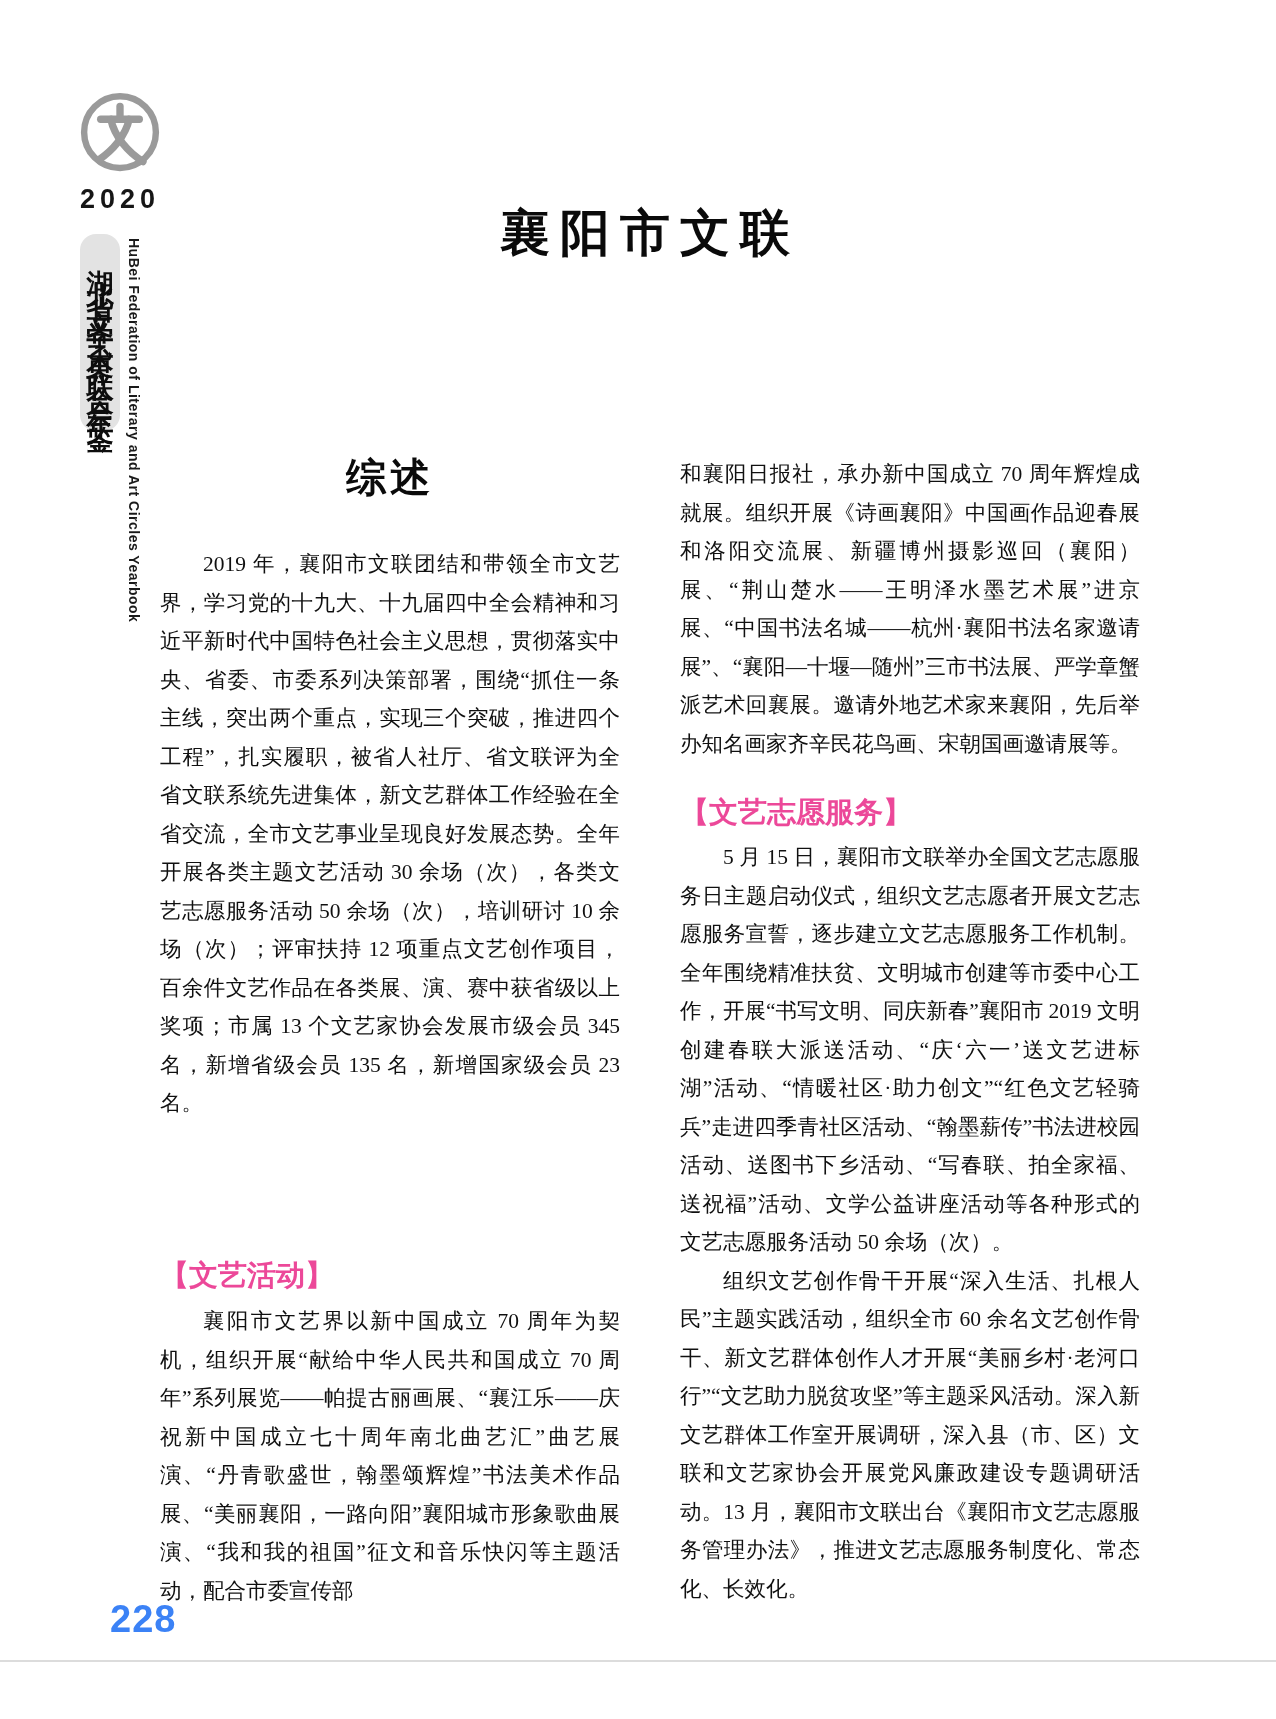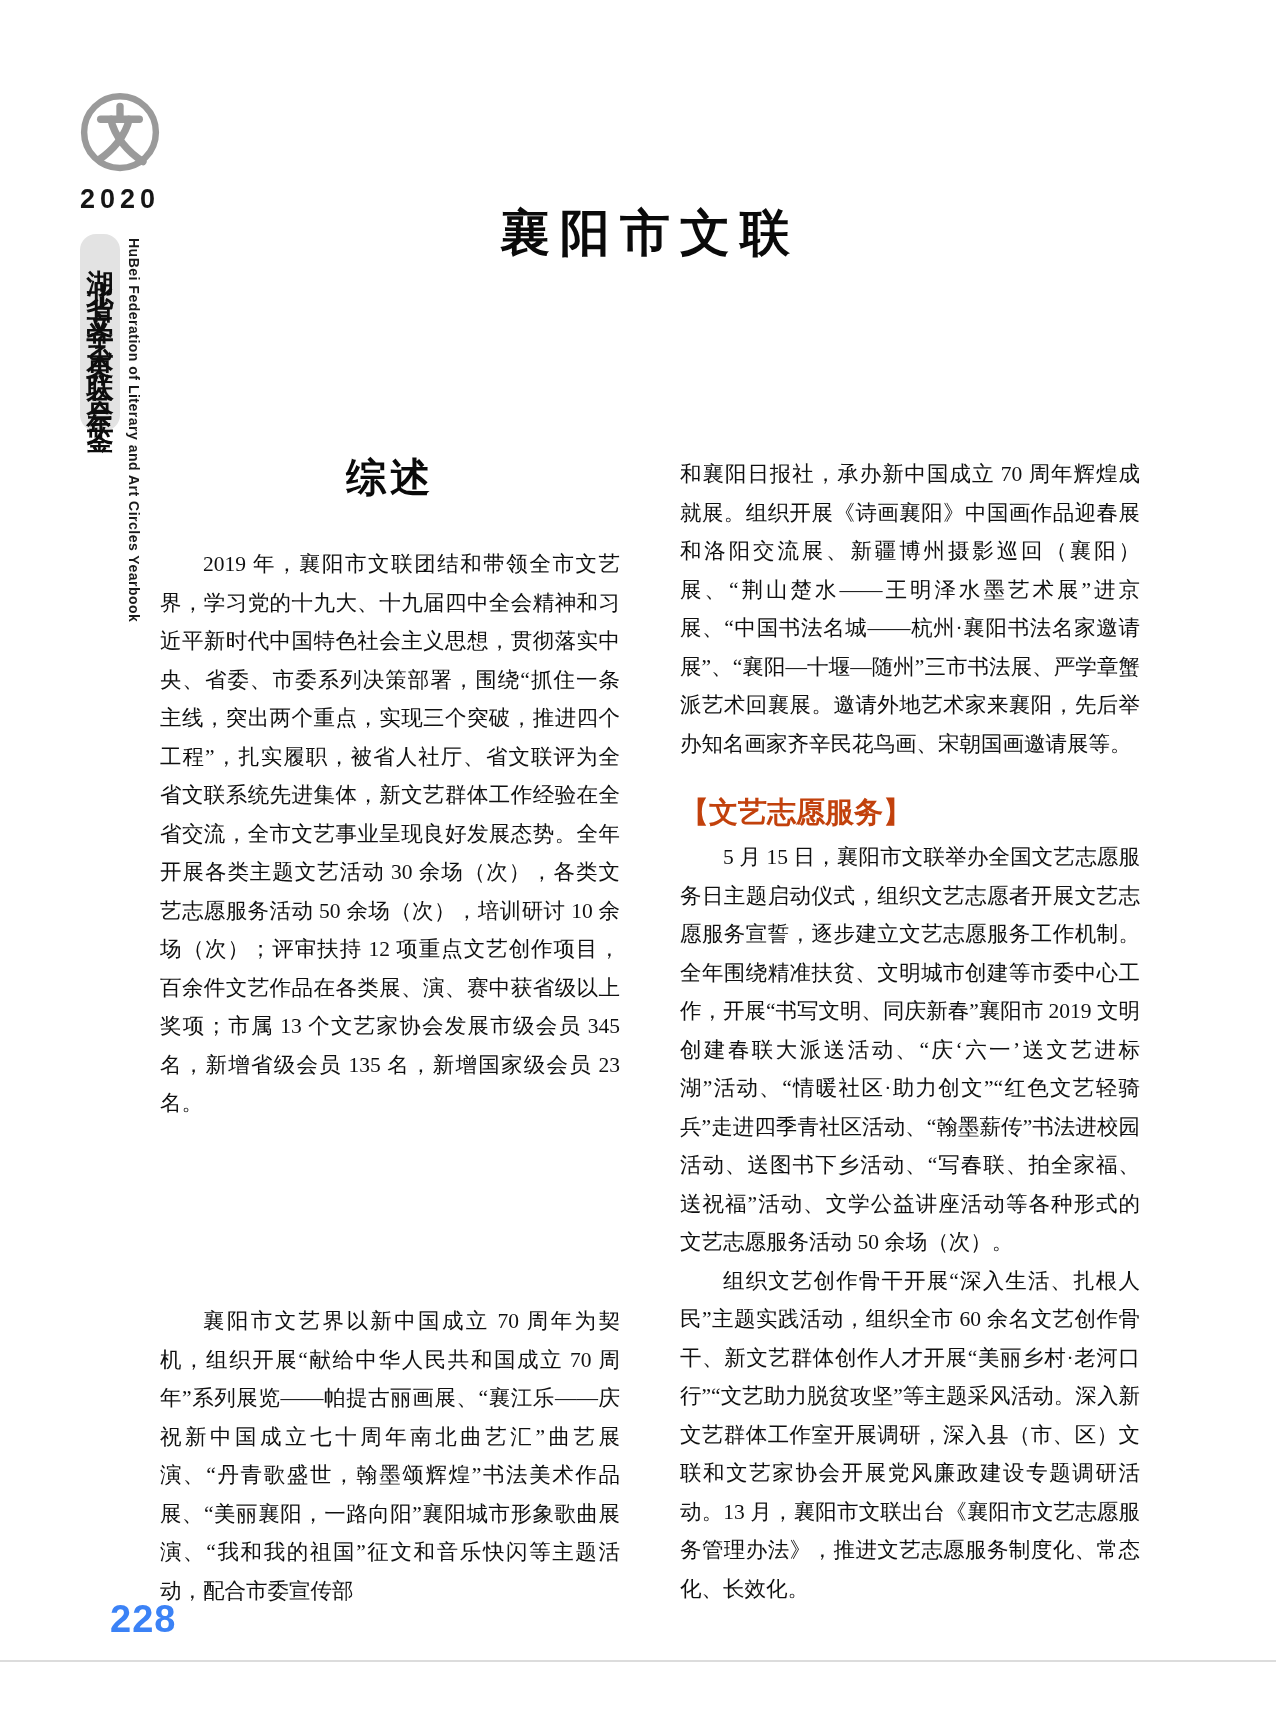--- a/index.html
+++ b/index.html
@@ -56,21 +56,21 @@
   .h-center {
     text-align:center;
     font-family:"Liberation Sans","DejaVu Sans",sans-serif;
     font-weight:bold; color:#0a0a0a;
   }
   .h-overview { top:450px; font-size:40px; letter-spacing:4px; }
   .h-meetings { top:1168px; font-size:43px; letter-spacing:2px; }
 
   .sub-label {
     font-family:"Liberation Sans","DejaVu Sans",sans-serif;
-    font-weight:bold; font-size:29px; color:#c2410c;
+    font-weight:bold; font-size:29px; color:#ec4899;
   }
   .lbl-activities { top:1256px; }
   .lbl-volunteer  { top:793px; }
 
   .body-text {
     font-size:21.5px; line-height:38.5px;
     text-align:justify; text-align-last:left;
     color:#101010;
   }
   .body-text p { margin:0; text-indent:2em; }
@@ -117,20 +117,21 @@
 
   <div class="page-title">襄阳市文联</div>
 
   <div class="blk col-l h-center h-overview">综述</div>
 
   <div class="blk col-l body-text t-overview">
     <p>2019 年，襄阳市文联团结和带领全市文艺界，学习党的十九大、十九届四中全会精神和习近平新时代中国特色社会主义思想，贯彻落实中央、省委、市委系列决策部署，围绕“抓住一条主线，突出两个重点，实现三个突破，推进四个工程”，扎实履职，被省人社厅、省文联评为全省文联系统先进集体，新文艺群体工作经验在全省交流，全市文艺事业呈现良好发展态势。全年开展各类主题文艺活动 30 余场（次），各类文艺志愿服务活动 50 余场（次），培训研讨 10 余场（次）；评审扶持 12 项重点文艺创作项目，百余件文艺作品在各类展、演、赛中获省级以上奖项；市属 13 个文艺家协会发展市级会员 345 名，新增省级会员 135 名，新增国家级会员 23 名。</p>
   </div>
 
 
+  <div class="blk col-l sub-label lbl-activities">【文艺活动】</div>
 
   <div class="blk col-l body-text t-act-left">
     <p>襄阳市文艺界以新中国成立 70 周年为契机，组织开展“献给中华人民共和国成立 70 周年”系列展览——帕提古丽画展、“襄江乐——庆祝新中国成立七十周年南北曲艺汇”曲艺展演、“丹青歌盛世，翰墨颂辉煌”书法美术作品展、“美丽襄阳，一路向阳”襄阳城市形象歌曲展演、“我和我的祖国”征文和音乐快闪等主题活动，配合市委宣传部</p>
   </div>
 
   <div class="blk col-r body-text t-act-right">
     <p style="text-indent:0;">和襄阳日报社，承办新中国成立 70 周年辉煌成就展。组织开展《诗画襄阳》中国画作品迎春展和洛阳交流展、新疆博州摄影巡回（襄阳）展、“荆山楚水——王明泽水墨艺术展”进京展、“中国书法名城——杭州·襄阳书法名家邀请展”、“襄阳—十堰—随州”三市书法展、严学章蟹派艺术回襄展。邀请外地艺术家来襄阳，先后举办知名画家齐辛民花鸟画、宋朝国画邀请展等。</p>
   </div>
 
   <div class="blk col-r sub-label lbl-volunteer">【文艺志愿服务】</div>

